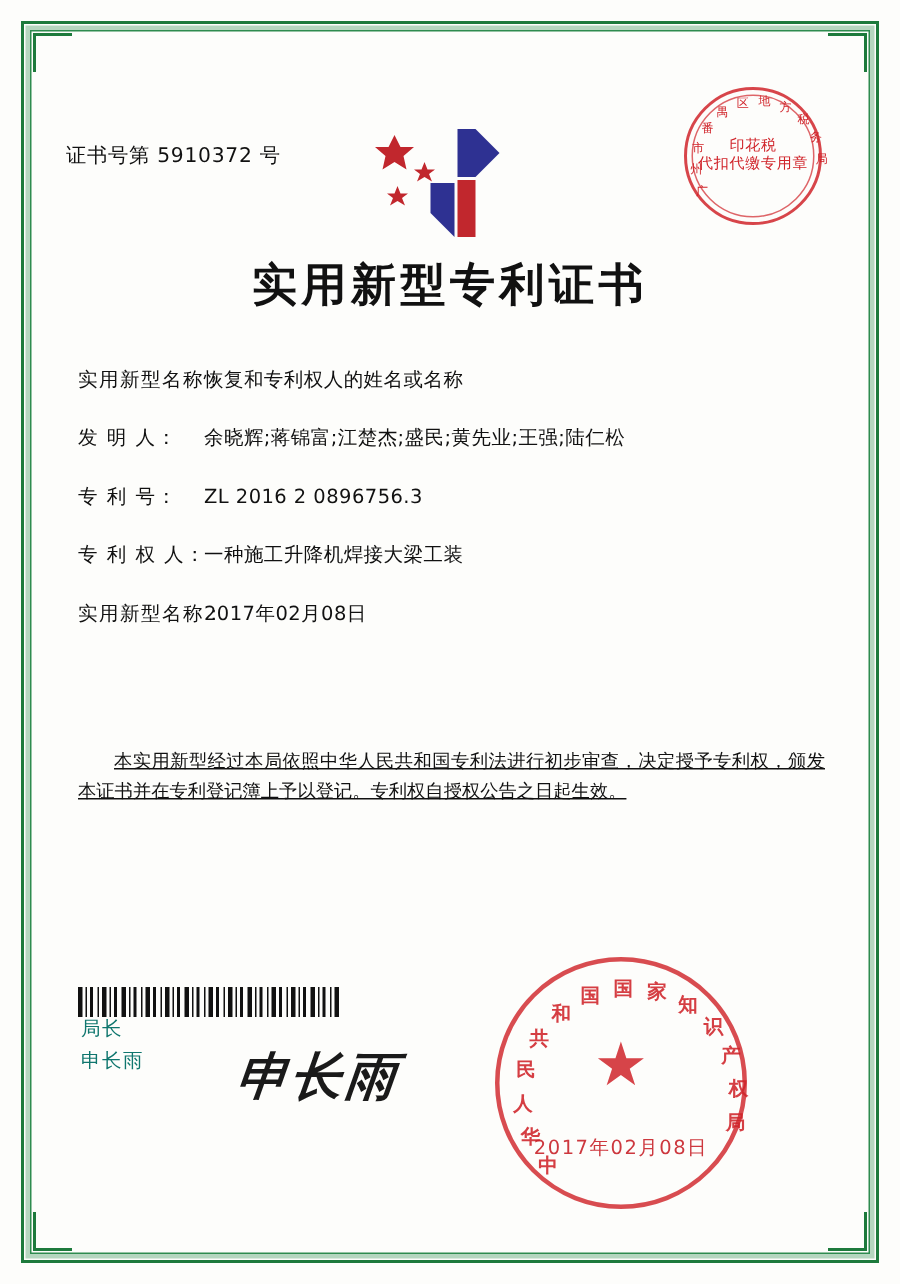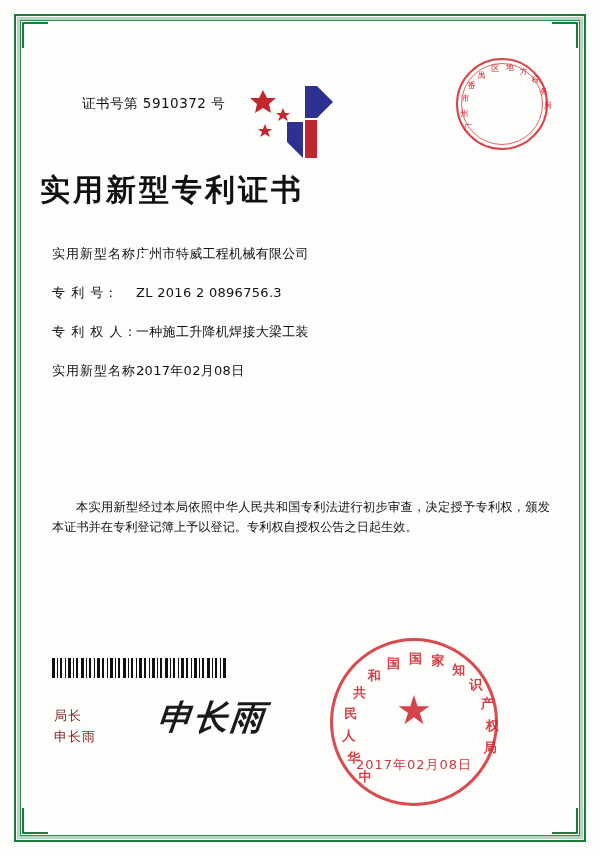--- a/index.html
+++ b/index.html
@@ -66,21 +66,20 @@
     height: 776px;
   }
 
   .doc-number {
     position: absolute;
     left: 4px;
     top: 55px;
     font-size: 13.5px;
     letter-spacing: 0.5px;
     color: #111;
-    margin-left: 38px;
   }
 
   
   .logo {
     position: absolute;
     left: 203px;
     top: 40px;
     width: 120px;
     height: 85px;
   }
@@ -136,21 +135,21 @@
     font-size: 10px;
     line-height: 12px;
     letter-spacing: 0.5px;
   }
 
   .title {
     position: absolute;
     left: 0;
     top: 130px;
     width: 520px;
-    text-align: left;
+    text-align: center;
     font-family: "DejaVu Serif", "Liberation Serif", serif;
     font-weight: bold;
     font-size: 30px;
     letter-spacing: 3px;
     color: #111;
   }
 
   .fields {
     position: absolute;
     left: 12px;
@@ -177,39 +176,40 @@
     top: 458px;
     width: 498px;
     font-size: 12.2px;
     line-height: 19.5px;
     color: #111;
     text-align: justify;
   }
   .paragraphs p {
     margin: 0 0 6px 0;
     text-indent: 24px;
+    text-decoration: underline;
   }
 
   .barcode {
     position: absolute;
     left: 12px;
     top: 618px;
     width: 178px;
     height: 20px;
   }
   .barcode svg { display: block; }
 
   .director-block {
     position: absolute;
     left: 14px;
-    top: 665px;
+    top: 636px;
     font-size: 13px;
     line-height: 21px;
     letter-spacing: 1px;
-    color: #7f1d1d;
+    color: #0f766e;
   }
   .signature {
     position: absolute;
     left: 118px;
     top: 655px;
     font-family: "DejaVu Serif", "Liberation Serif", serif;
     font-size: 34px;
     font-style: italic;
     font-weight: bold;
     letter-spacing: 2px;
@@ -314,27 +314,34 @@
         <span style="transform: rotate(-75deg) translate(0,-42px) rotate(75deg);">市</span>
         <span style="transform: rotate(-55deg) translate(0,-42px) rotate(55deg);">番</span>
         <span style="transform: rotate(-35deg) translate(0,-42px) rotate(35deg);">禺</span>
         <span style="transform: rotate(-15deg) translate(0,-42px) rotate(15deg);">区</span>
         <span style="transform: rotate(5deg) translate(0,-42px) rotate(-5deg);">地</span>
         <span style="transform: rotate(25deg) translate(0,-42px) rotate(-25deg);">方</span>
         <span style="transform: rotate(45deg) translate(0,-42px) rotate(-45deg);">税</span>
         <span style="transform: rotate(65deg) translate(0,-42px) rotate(-65deg);">务</span>
         <span style="transform: rotate(85deg) translate(0,-42px) rotate(-85deg);">局</span>
       </div>
+      <div class="center-text">
+        <div>印花税</div>
+        <div>代扣代缴专用章</div>
+      </div>
     </div>
 
     <div class="title">实用新型专利证书</div>
 
     <div class="fields">
       <div class="field-row">
-        <span class="field-label">实用新型名称：</span><span class="field-value">广州市特威工程机械有限公司</span>
+        <span class="field-label">实用新型名称：</span><span class="field-value">恢复和专利权人的姓名或名称</span>
+      </div>
+      <div class="field-row">
+        <span class="field-label">发 明 人：</span><span class="field-value">余晓辉;蒋锦富;江楚杰;盛民;黄先业;王强;陆仁松</span>
       </div>
       <div class="field-row">
         <span class="field-label">专 利 号：</span><span class="field-value">ZL 2016 2 0896756.3</span>
       </div>
       <div class="field-row">
         <span class="field-label">专 利 权 人：</span><span class="field-value">一种施工升降机焊接大梁工装</span>
       </div>
       <div class="field-row">
         <span class="field-label">实用新型名称：</span><span class="field-value">2017年02月08日</span>
       </div>

